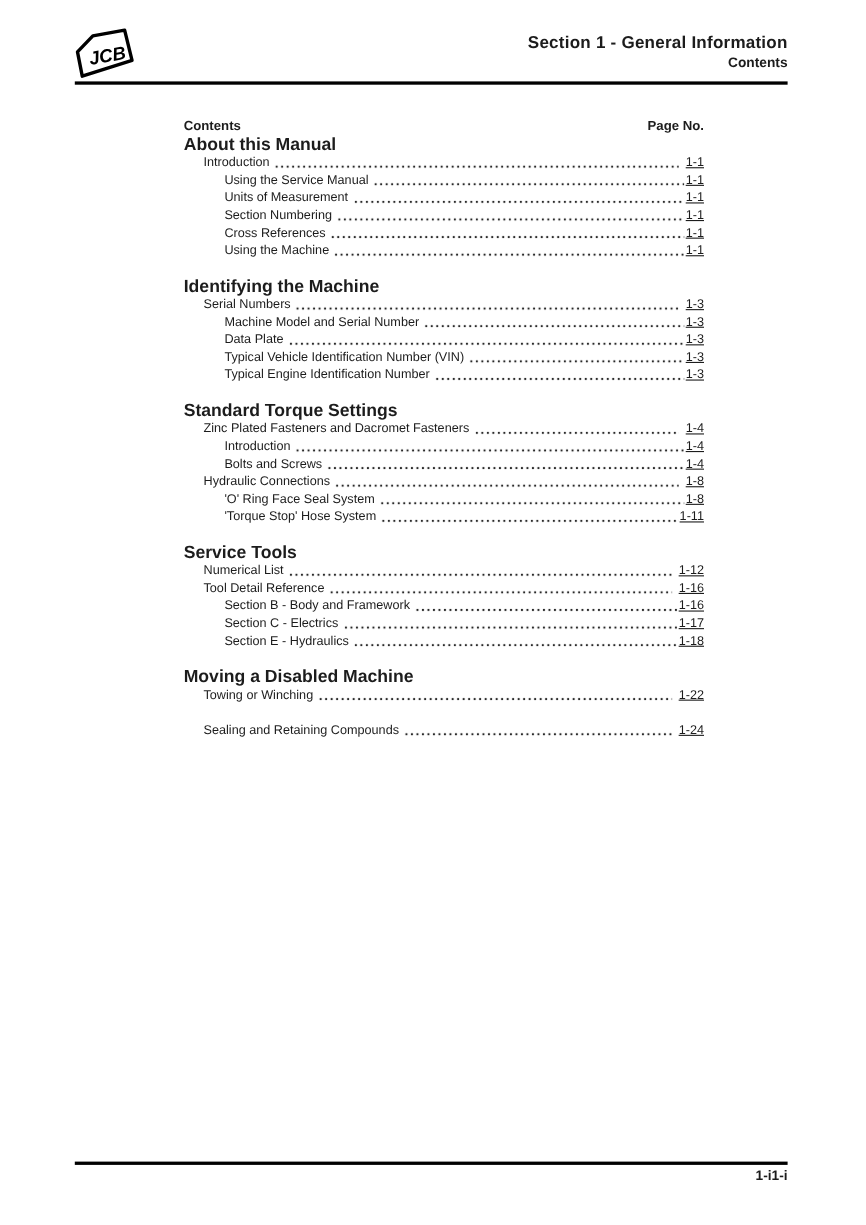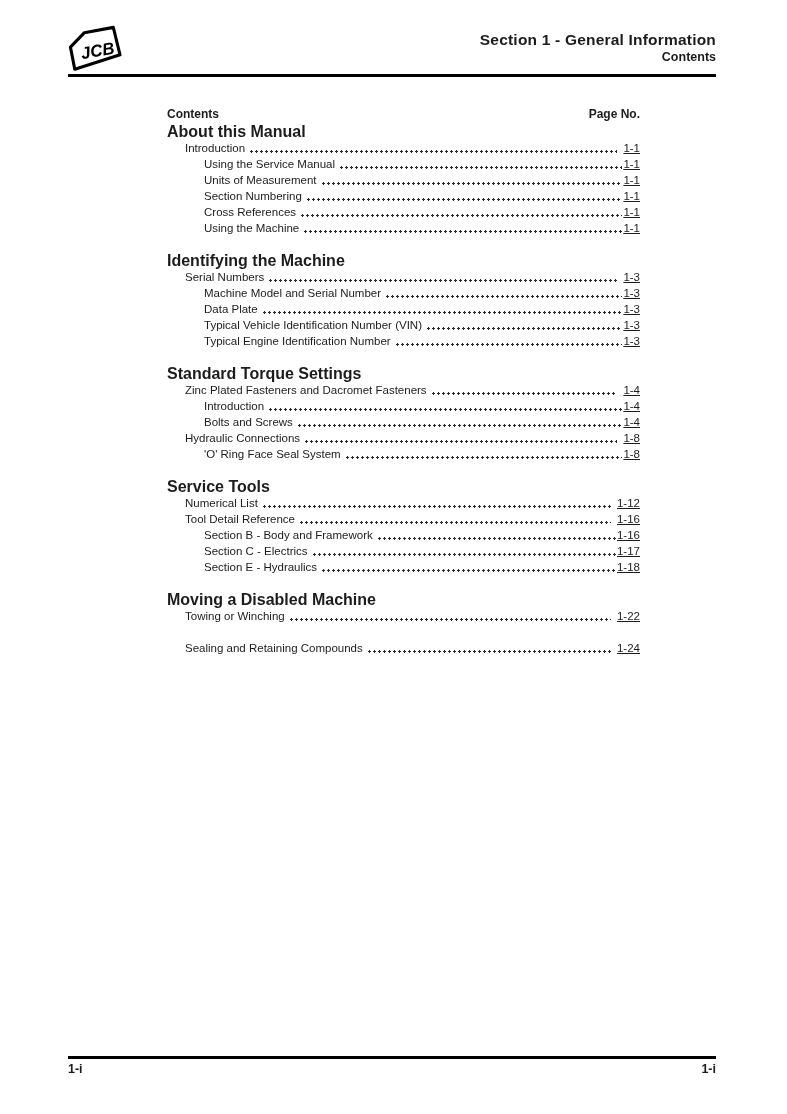--- a/index.html
+++ b/index.html
@@ -48,21 +48,21 @@
     background-position: left bottom 2px;
   }
   .pg { white-space: nowrap; text-decoration: underline; }
   .lvl1 .pg { margin-left: 6px; }
   .lvl2 .pg { margin-left: 1px; }
 
   
   .rule-footer { top: 1056px; }
   .footer-row {
     position: absolute; left: 68px; top: 1062px; width: 648px;
-    display: flex; justify-content: space-between;
+    display: flex; justify-content: flex-end;
     font-weight: bold; font-size: 12.5px;
   }
 </style>
 </head>
 <body>
 
 <div class="page">
 
   <div class="logo-wrap">
     <svg viewBox="0 0 64 54" width="62" height="52">
@@ -166,20 +166,25 @@
       <div class="row lvl1">
         <span class="lbl">Hydraulic Connections</span>
         <span class="leader"></span>
         <span class="pg">1-8</span>
       </div>
       <div class="row lvl2">
         <span class="lbl">'O' Ring Face Seal System</span>
         <span class="leader"></span>
         <span class="pg">1-8</span>
       </div>
+      <div class="row lvl2">
+        <span class="lbl">'Torque Stop' Hose System</span>
+        <span class="leader"></span>
+        <span class="pg">1-11</span>
+      </div>
     </div>
 
     <div class="toc-section">
       <div class="section-title">Service Tools</div>
       <div class="row lvl1">
         <span class="lbl">Numerical List</span>
         <span class="leader"></span>
         <span class="pg">1-12</span>
       </div>
       <div class="row lvl1">

